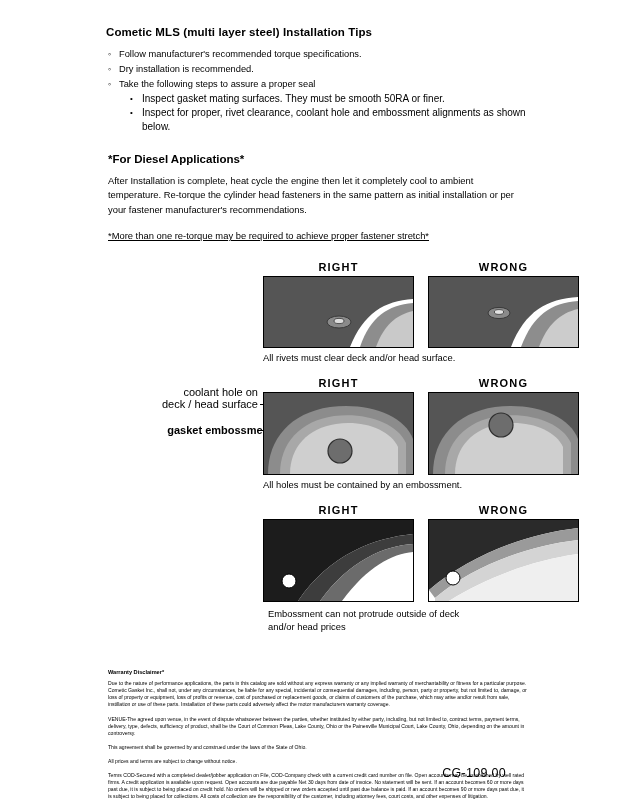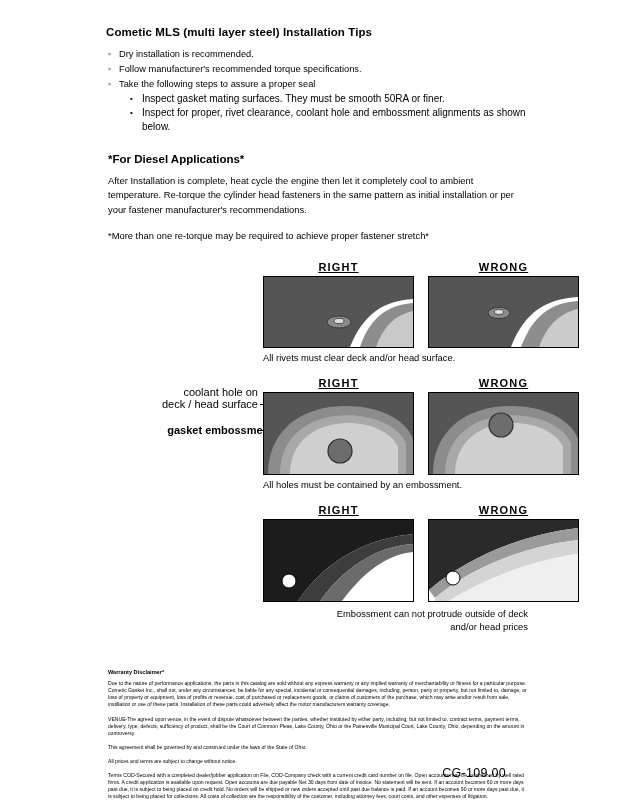--- a/index.html
+++ b/index.html
@@ -75,20 +75,21 @@
     margin: 19px 0 9px 74px;
   }
   p.body {
     font-size: 9.4px;
     line-height: 14.3px;
     margin: 0 0 12px 74px;
     max-width: 470px;
   }
   p.body.last {
     margin-bottom: 0;
+    text-decoration: underline;
   }
 
   
   .figures {
     margin-top: 18px;
     margin-left: 74px;
     position: relative;
   }
   .figrow {
     display: flex;
@@ -97,42 +98,40 @@
   }
   .figcell {
     width: 151px;
   }
   .figlabel {
     text-align: center;
     font-size: 11px;
     font-weight: bold;
     letter-spacing: 1.2px;
     margin-bottom: 3px;
-    text-decoration: underline;
   }
   .figbox {
     width: 151px;
     height: 72px;
     border: 1px solid #000;
     box-sizing: border-box;
     overflow: hidden;
     position: relative;
     background: #ffffff;
   }
   .figbox svg { display: block; }
 
   .caption {
     font-size: 9.4px;
     margin: 4px 0 0 155px;
   }
   .caption2 {
     font-size: 9.4px;
     margin: 5px 0 0 160px;
     line-height: 13px;
-    text-align: right;
   }
 
   .row2 { margin-top: 14px; }
   .row3 { margin-top: 14px; }
   .row2 .figbox, .row3 .figbox { height: 83px; }
 
   
   .callouts {
     position: absolute;
     left: 0;
@@ -178,22 +177,22 @@
   }
 </style>
 </head>
 <body>
 
 <div class="page">
 
   <h1 class="title">Cometic MLS (multi layer steel) Installation Tips</h1>
 
   <ul class="bullets">
+    <li>Follow manufacturer's recommended torque specifications.</li>
     <li>Dry installation is recommended.</li>
-    <li>Follow manufacturer's recommended torque specifications.</li>
     <li>
       <span>Take the following steps to assure a proper seal</span>
       <ul class="subbullets">
         <li>Inspect gasket mating surfaces.  They must be smooth 50RA or finer.</li>
         <li>Inspect for proper, rivet clearance, coolant hole and embossment alignments as shown below.</li>
       </ul>
     </li>
   </ul>
 
   <h2 class="subtitle">*For Diesel Applications*</h2>

